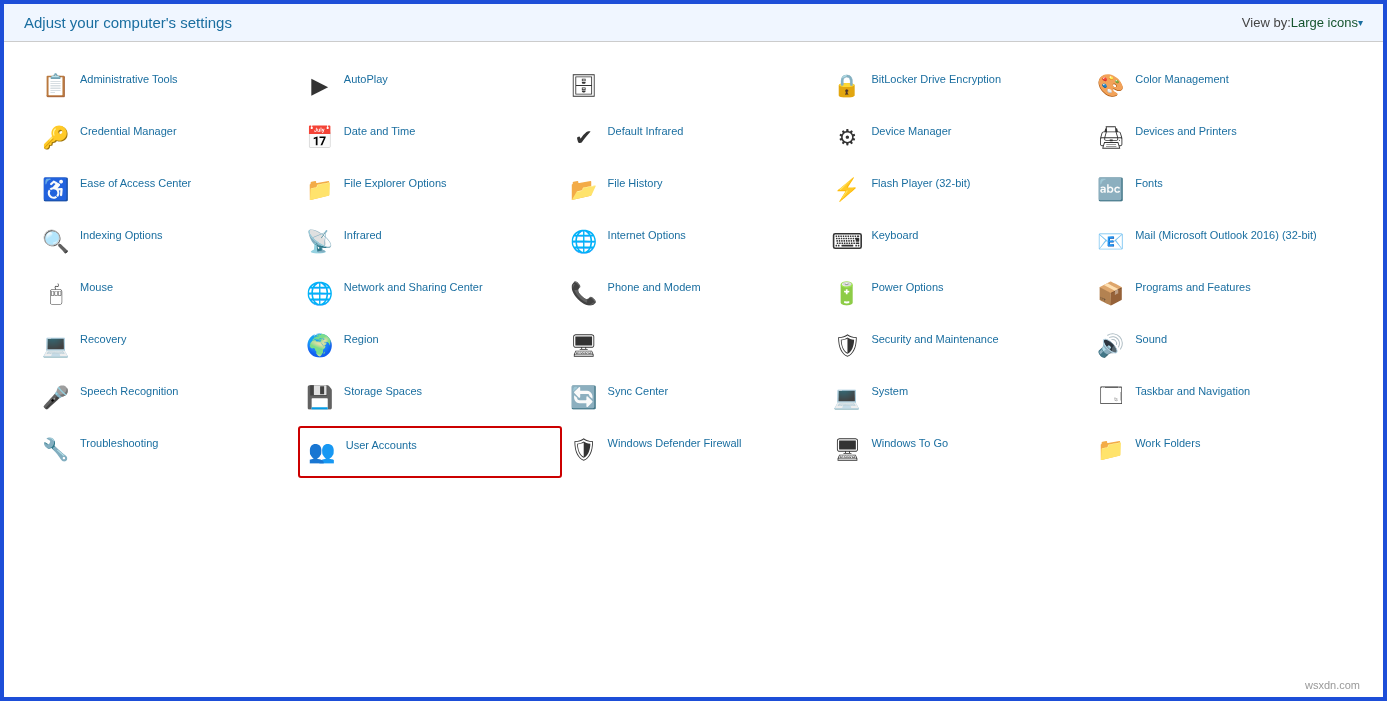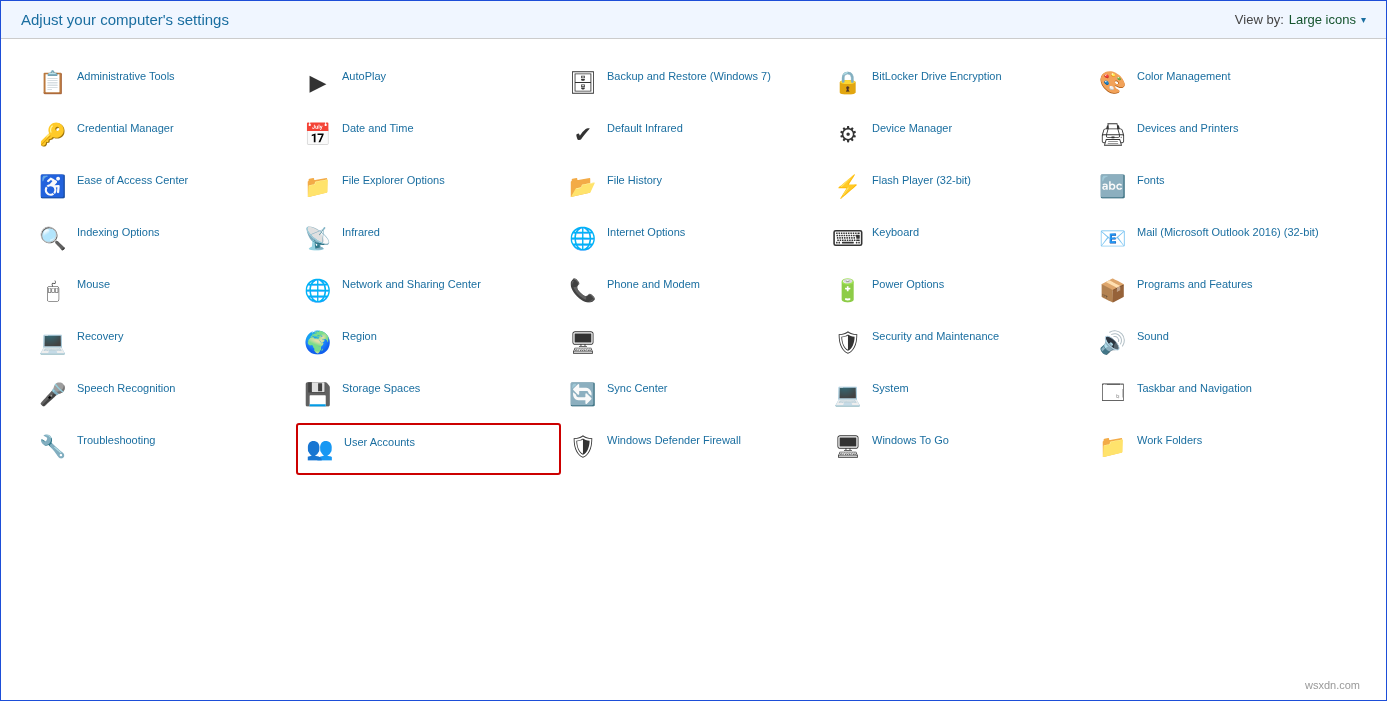--- a/index.html
+++ b/index.html
@@ -5,42 +5,41 @@
     * { box-sizing: border-box; margin: 0; padding: 0; }
     body {
       font-family: 'Segoe UI', Arial, sans-serif;
       background: #fff;
       color: #333;
       font-size: 13px;
     }
     .window {
       width: 1387px;
       min-height: 701px;
-      border: 1px solid #1d4ed8;
+      border: 4px solid #1d4ed8;
       background: #f8f8f8;
       display: flex;
       flex-direction: column;
     }
     .header {
       background: #f0f6ff;
       border-bottom: 1px solid #ccc;
       padding: 10px 20px;
       display: flex;
       align-items: center;
       justify-content: space-between;
     }
     .header-title {
       color: #1a6ea0;
       font-size: 15px;
       font-weight: 400;
     }
     .view-by {
       display: flex;
       align-items: center;
-      gap: 5px;
       font-size: 13px;
       color: #444;
     }
     .view-by-label { color: #444; }
     .view-by-value { color: #14532d; cursor: pointer; }
     .view-by-arrow { color: #1a6ea0; font-size: 10px; }
     .content {
       padding: 20px 30px;
       flex: 1;
       background: #fff;
@@ -166,21 +165,20 @@
             <span class="item-label">Storage Spaces</span>
           </div>
           <div class="control-item highlighted">
             <span class="item-icon">👥</span>
             <span class="item-label">User Accounts</span>
           </div>
         </div>
         <div style="flex: 1 1 0%; display: flex; flex-direction: column;">
           <div class="control-item">
             <span class="item-icon">🗄</span>
-            <span class="item-label">Backup and Restore (Windows 7)</span>
           </div>
           <div class="control-item">
             <span class="item-icon">✔</span>
             <span class="item-label">Default Infrared</span>
           </div>
           <div class="control-item">
             <span class="item-icon">📂</span>
             <span class="item-label">File History</span>
           </div>
           <div class="control-item">

